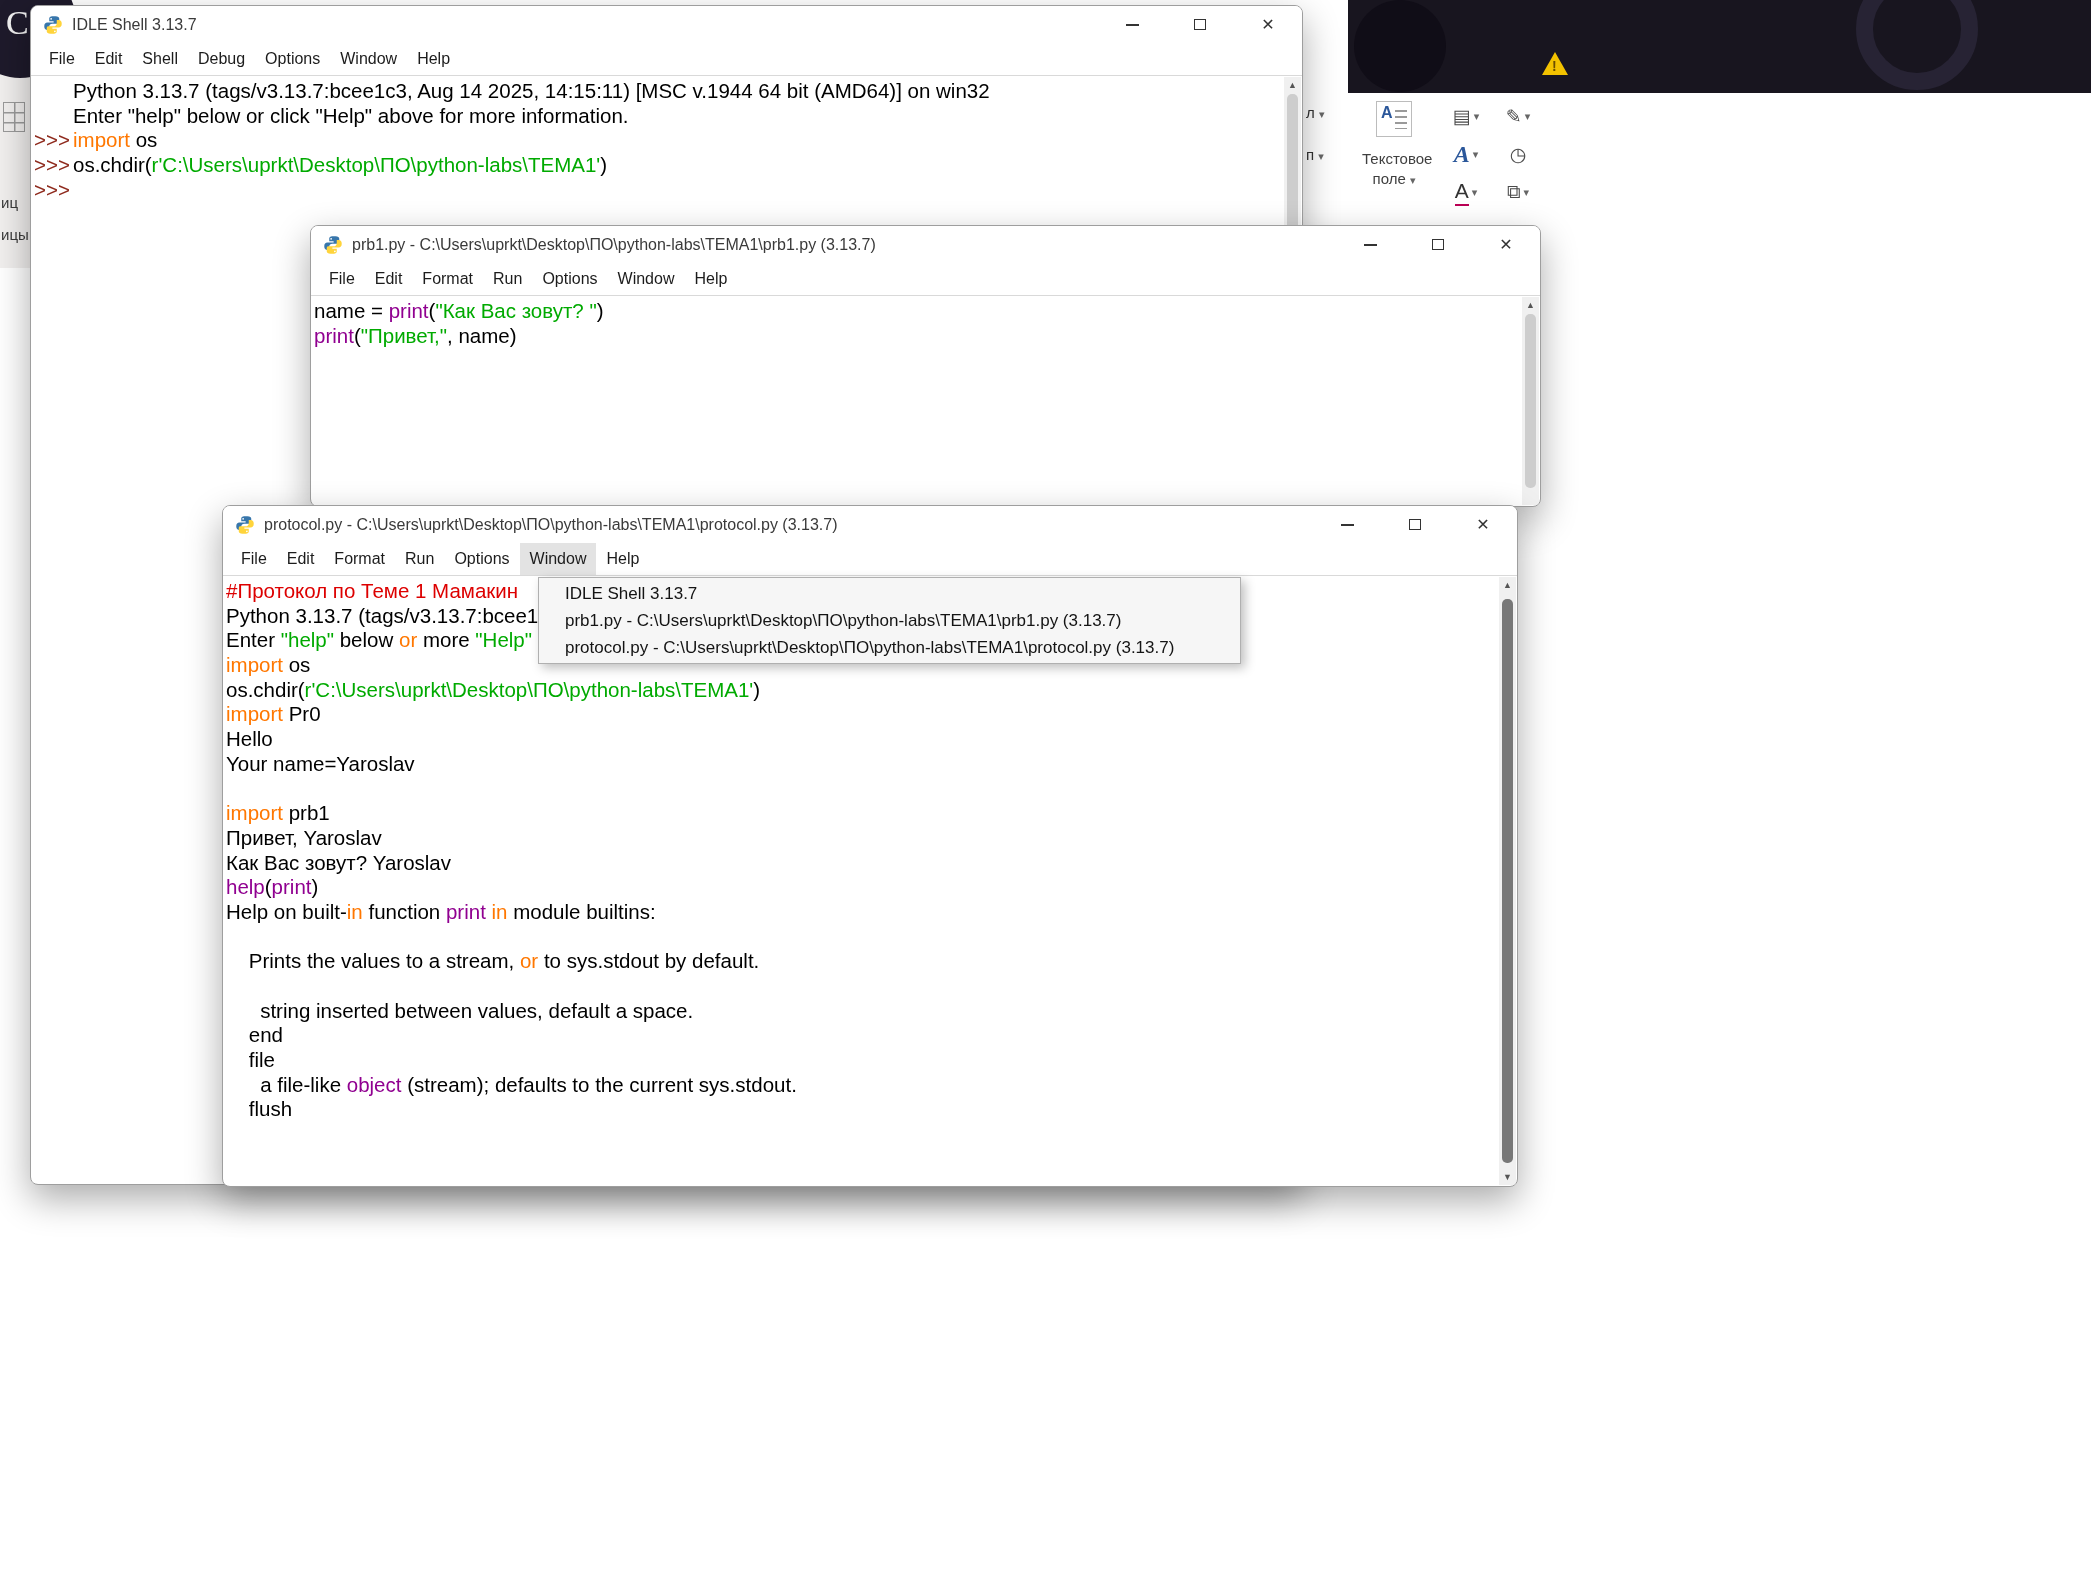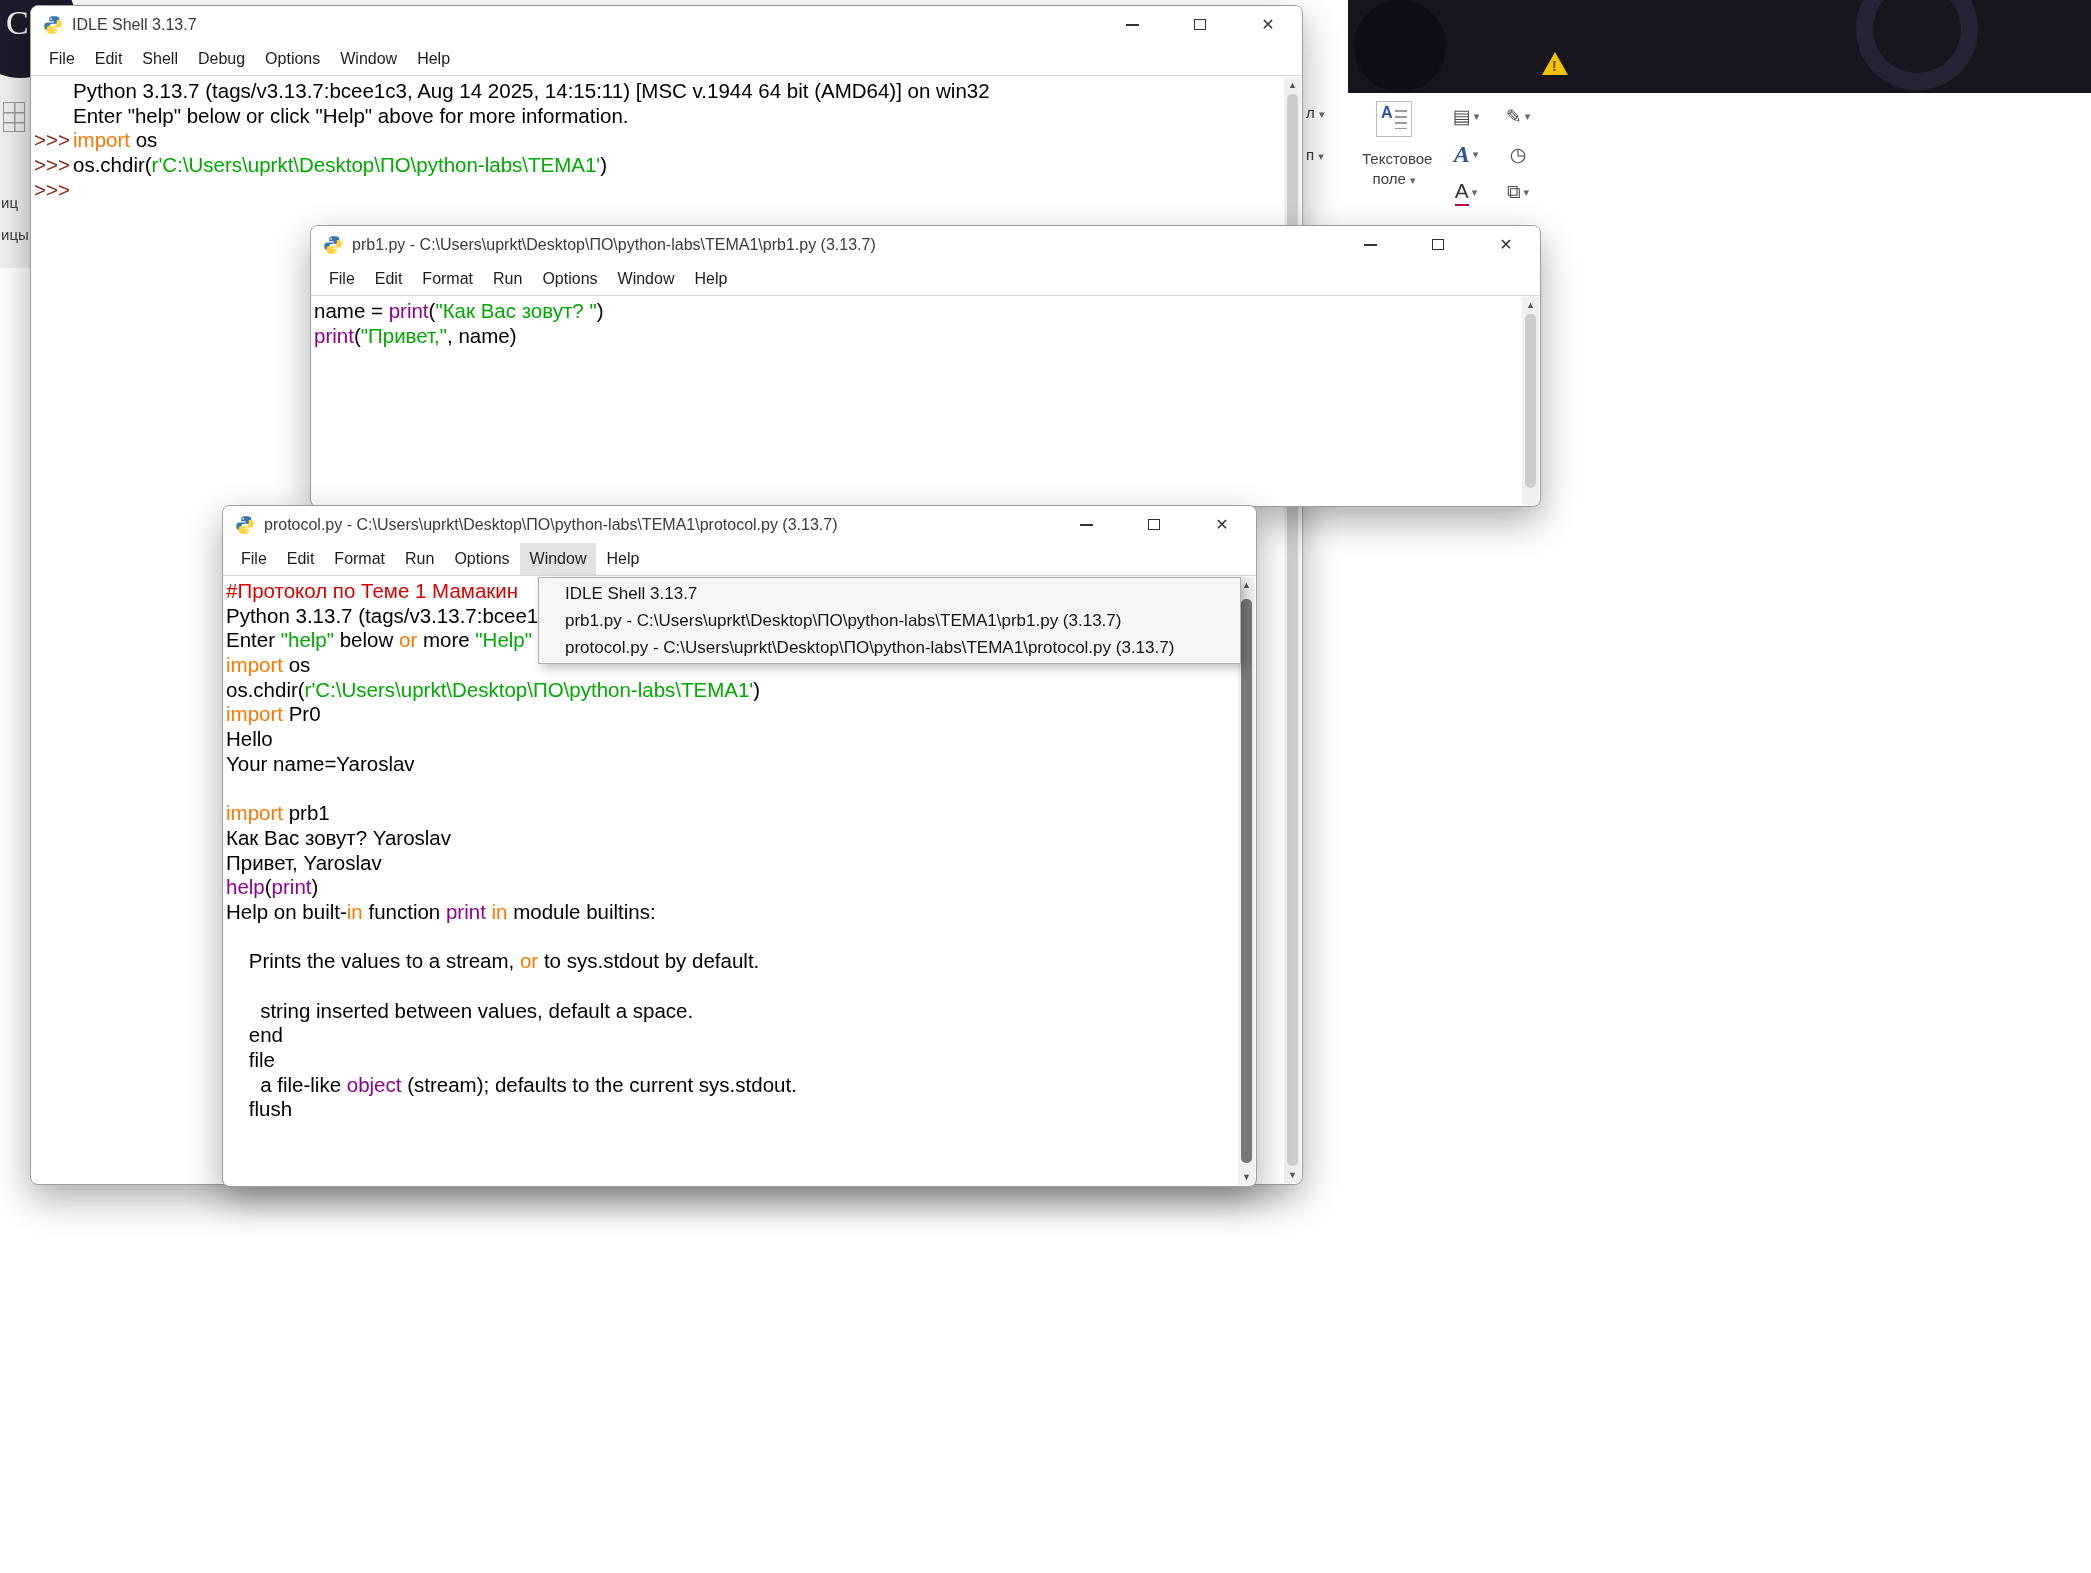--- a/index.html
+++ b/index.html
@@ -35,21 +35,21 @@
   .mini{position:absolute;left:144px;top:4px;display:grid;grid-template-columns:52px 52px;grid-auto-rows:38px}
   .mi{display:flex;align-items:center;justify-content:center;gap:3px;font-size:19px;color:#4a4a4a;cursor:pointer}
   .blue-a{color:#2b579a;font-style:italic;font-family:"Liberation Serif",serif;font-weight:bold;font-size:24px}
   .drop-a{font-size:21px;color:#333;border-bottom:2px solid #b05;padding-bottom:1px}
 
   
   .window{position:absolute;background:#fff;border:1px solid #9e9e9e;border-radius:8px;
     box-shadow:0 14px 36px rgba(0,0,0,.33);overflow:hidden}
   #win-shell{left:30px;top:5px;width:1273px;height:1180px;z-index:2}
   #win-prb1{left:310px;top:225px;width:1231px;height:282px;z-index:3}
-  #win-protocol{left:222px;top:505px;width:1035px;height:682px;z-index:4}
+  #win-protocol{left:222px;top:505px;width:1296px;height:682px;z-index:4}
 
   .titlebar{position:relative;height:37px;display:flex;align-items:center;padding-left:12px;background:#fff}
   .title-text{font-size:16px;color:#3a3a3a;margin-left:9px;white-space:nowrap}
   .py-icon{flex:0 0 auto}
   .captions{position:absolute;right:0;top:0;height:37px;display:flex}
   .cap{width:68px;height:37px;display:flex;align-items:center;justify-content:center;cursor:pointer}
   .glyph-min{width:13px;height:2px;background:#333}
   .glyph-max{width:12px;height:11px;border:1.6px solid #333}
   .glyph-close{font-size:16px;color:#333;line-height:1}
 
@@ -267,22 +267,22 @@
       <div class="code-line"><span class="tok-c">#Протокол по Теме 1 Мамакин</span></div>
       <div class="code-line"><span class="tok-n">Python 3.13.7 (tags/v3.13.7:bcee1c3, Aug 14 2025, 14:15:11) [MSC v.1944 64 bit (AMD64)] on win32</span></div>
       <div class="code-line"><span class="tok-n">Enter </span><span class="tok-s">"help"</span><span class="tok-n"> below </span><span class="tok-k">or</span><span class="tok-n"> more </span><span class="tok-s">"Help"</span><span class="tok-n"> above for more information.</span></div>
       <div class="code-line"><span class="tok-k">import</span><span class="tok-n"> os</span></div>
       <div class="code-line"><span class="tok-n">os.chdir(</span><span class="tok-s">r'C:\Users\uprkt\Desktop\ПО\python-labs\TEMA1'</span><span class="tok-n">)</span></div>
       <div class="code-line"><span class="tok-k">import</span><span class="tok-n"> Pr0</span></div>
       <div class="code-line"><span class="tok-n">Hello</span></div>
       <div class="code-line"><span class="tok-n">Your name=Yaroslav</span></div>
       <div class="code-line"></div>
       <div class="code-line"><span class="tok-k">import</span><span class="tok-n"> prb1</span></div>
+      <div class="code-line"><span class="tok-n">Привет, Yaroslav</span></div>
       <div class="code-line"><span class="tok-n">Как Вас зовут? Yaroslav</span></div>
-      <div class="code-line"><span class="tok-n">Привет, Yaroslav</span></div>
       <div class="code-line"><span class="tok-b">help</span><span class="tok-n">(</span><span class="tok-b">print</span><span class="tok-n">)</span></div>
       <div class="code-line"><span class="tok-n">Help on built-</span><span class="tok-k">in</span><span class="tok-n"> function </span><span class="tok-b">print</span><span class="tok-n"> </span><span class="tok-k">in</span><span class="tok-n"> module builtins:</span></div>
       <div class="code-line"></div>
       <div class="code-line"><span class="tok-n">    Prints the values to a stream, </span><span class="tok-k">or</span><span class="tok-n"> to sys.stdout by default.</span></div>
       <div class="code-line"></div>
       <div class="code-line"><span class="tok-n">      string inserted between values, default a space.</span></div>
       <div class="code-line"><span class="tok-n">    end</span></div>
       <div class="code-line"><span class="tok-n">    file</span></div>
       <div class="code-line"><span class="tok-n">      a file-like </span><span class="tok-b">object</span><span class="tok-n"> (stream); defaults to the current sys.stdout.</span></div>
       <div class="code-line"><span class="tok-n">    flush</span></div>

